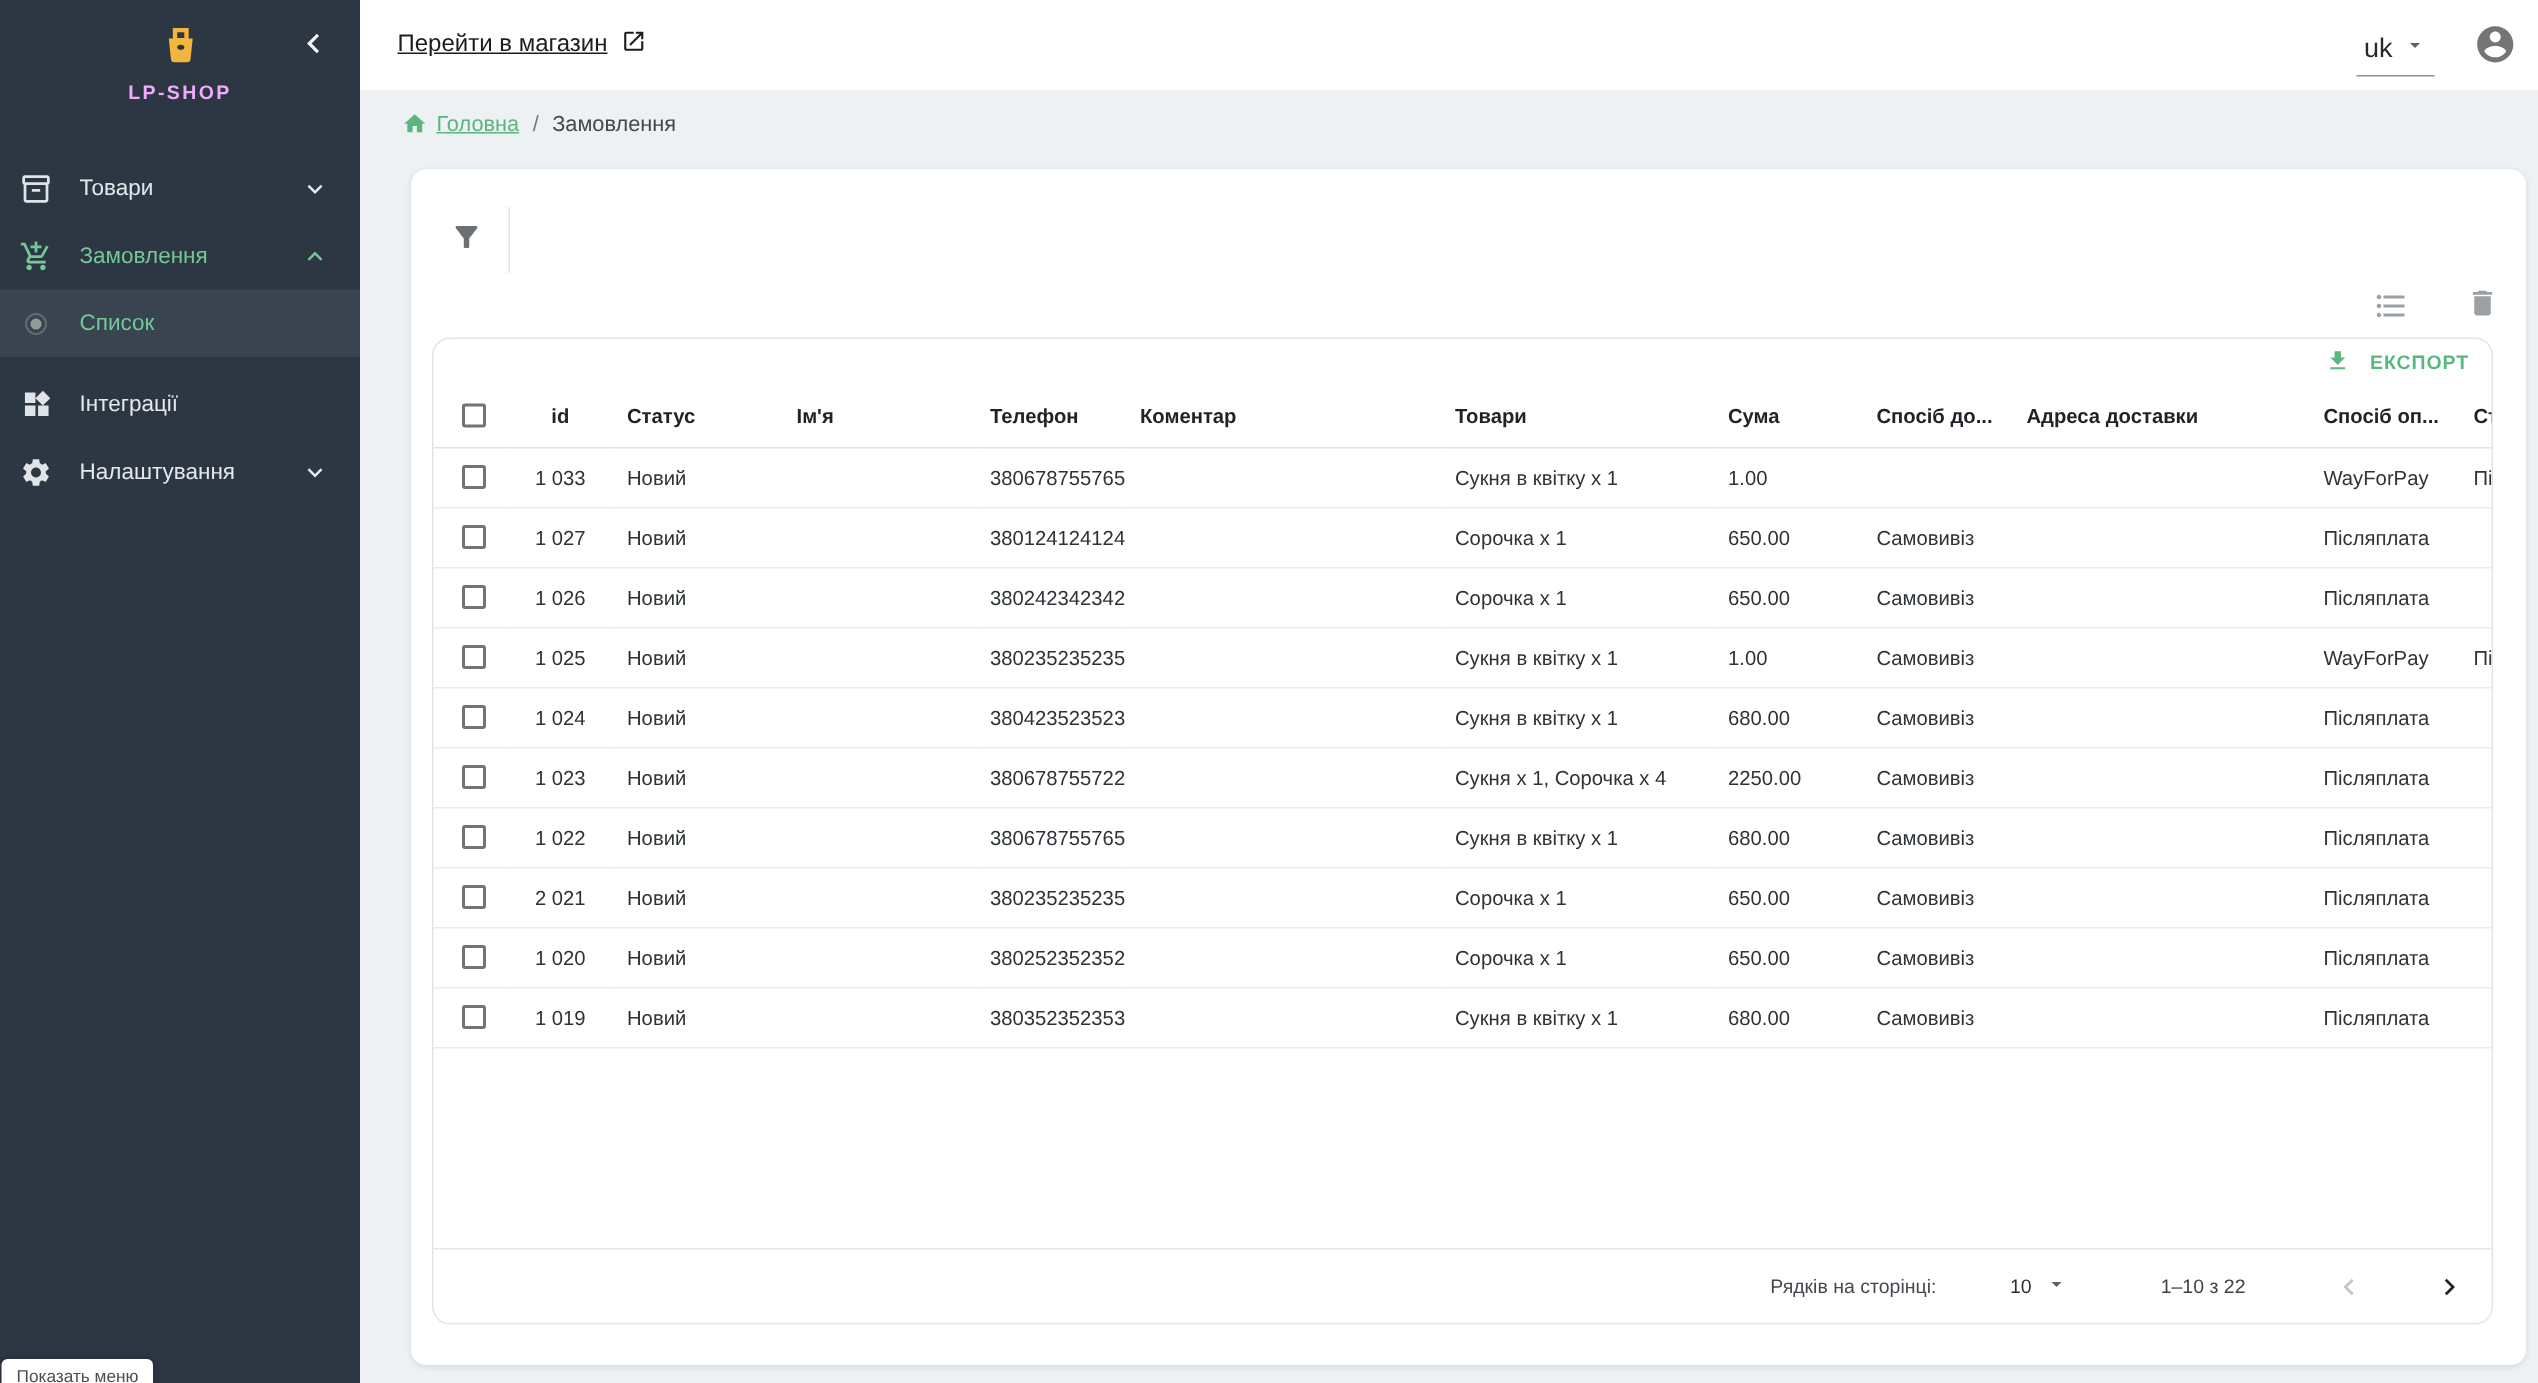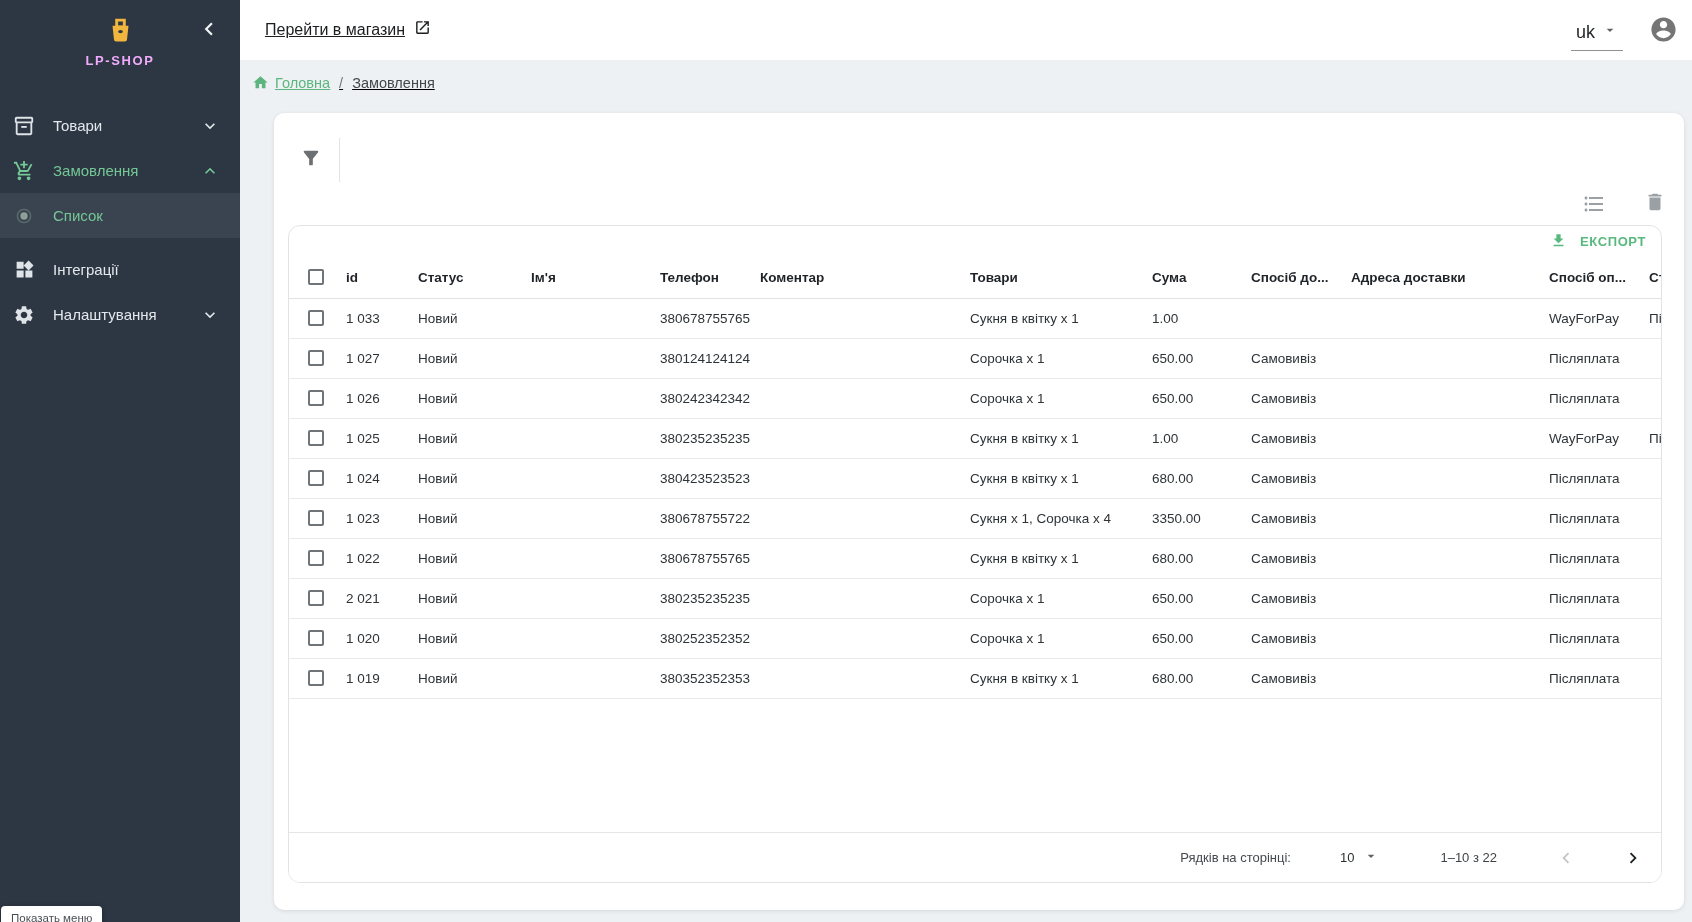--- a/index.html
+++ b/index.html
@@ -20,21 +20,21 @@
   .side-item.subbg { background:#3a4450; }
   .menu-gap { height:9px; }
 
   
   .topbar { position:absolute; left:240px; top:0; width:1452px; height:60px; background:#ffffff; }
   .store-link { position:absolute; left:25px; top:19px; font-size:16px; color:#1b1d1f; text-decoration:underline; display:flex; align-items:center; gap:9px; cursor:pointer; }
   .lang-select { position:absolute; left:1331px; top:14px; width:52px; height:37px; border-bottom:1px solid #8f9294; display:flex; align-items:center; justify-content:center; gap:7px; font-size:18px; color:#26292c; cursor:pointer; }
   .avatar { position:absolute; left:1409px; top:15px; width:29px; height:29px; cursor:pointer; }
 
   
-  .crumbbar { position:absolute; left:240px; top:60px; width:1452px; height:45px; background:#edf1f3; display:flex; align-items:center; padding-left:12px; font-size:14.5px;text-decoration:underline; }
+  .crumbbar { position:absolute; left:240px; top:60px; width:1452px; height:45px; background:#edf1f3; display:flex; align-items:center; padding-left:28px; font-size:14.5px; }
   .crumb-home { display:flex; margin-right:6px; }
   .crumb-link { color:#5cb57e; text-decoration:underline; cursor:pointer; }
   .crumb-sep { color:#75797d; margin:0 9px; }
   .crumb-current { color:#43484c; }
 
   
   .outer-card { position:absolute; left:274px; top:113px; width:1410px; height:797px; background:#ffffff; border-radius:10px; box-shadow:0 1px 4px rgba(0,0,0,0.10); }
   .funnel-btn { position:absolute; left:26px; top:34px; width:24px; height:24px; cursor:pointer; }
   .filter-divider { position:absolute; left:65px; top:25px; height:44px; width:1px; background:#e2e3e4; }
   .toolbar-icon { position:absolute; width:24px; height:24px; cursor:pointer; }
@@ -43,21 +43,21 @@
 
   
   .paper { position:absolute; left:14px; top:112px; width:1374px; height:658px; background:#ffffff; border:1px solid #e1e4e6; border-radius:12px; overflow:hidden; }
   .export-row { position:absolute; top:0; left:0; right:0; height:31px; display:flex; justify-content:flex-end; align-items:center; padding-right:15px; }
   .export-btn { display:flex; align-items:center; gap:13px; color:#58b97e; font-size:13px; font-weight:bold; letter-spacing:0.6px; cursor:pointer; background:none; border:none; font-family:"Liberation Sans", sans-serif; }
 
   table.grid { position:absolute; top:31px; left:0; width:1471px; border-collapse:collapse; table-layout:fixed; }
   .grid th, .grid td { font-size:13.5px; text-align:left; padding:0 4px 0 9px; white-space:nowrap; overflow:hidden; }
   .grid th { height:41px; font-weight:bold; color:#1f2327; border-bottom:1px solid #dfe2e4; }
   .grid td { height:40px; color:#2e3337; border-bottom:1px solid #e9eaec; }
-  .grid th.r, .grid td.r { text-align:left; padding-right:8px; }
+  .grid th.r, .grid td.r { text-align:center; padding-right:8px; }
   .cbx { display:inline-block; width:16px; height:16px; border:2px solid #6e7478; border-radius:2px; margin-left:10px; vertical-align:middle; cursor:pointer; background:#fff; }
 
   .pagination { position:absolute; bottom:0; left:0; right:0; height:50px; border-top:1px solid #e4e6e8; display:flex; align-items:center; justify-content:flex-end; padding-right:16px; font-size:13px; color:#3f4449; background:#fff;gap:21px; }
   .pg-label { margin-right:28px; color:#44494e; }
   .pg-select { display:flex; align-items:center; gap:9px; margin-right:40px; cursor:pointer; color:#2c3034; }
   .pg-range { margin-right:36px; }
   .pg-btn { width:24px; height:24px; display:flex; align-items:center; justify-content:center; cursor:pointer; }
   .pg-prev { color:#c3c6c8; margin-right:22px; }
   .pg-next { color:#1e2225; }
 
@@ -314,21 +314,21 @@
             <td><span></span></td>
           </tr>
           <tr>
             <td><span class="cbx"></span></td>
             <td class="r"><span>1 023</span></td>
             <td><span>Новий</span></td>
             <td><span></span></td>
             <td><span>380678755722</span></td>
             <td><span></span></td>
             <td><span>Сукня x 1, Сорочка x 4</span></td>
-            <td><span>3350.00</span></td>
+            <td><span>2250.00</span></td>
             <td><span>Самовивіз</span></td>
             <td><span></span></td>
             <td><span>Післяплата</span></td>
             <td><span></span></td>
           </tr>
           <tr>
             <td><span class="cbx"></span></td>
             <td class="r"><span>1 022</span></td>
             <td><span>Новий</span></td>
             <td><span></span></td>

